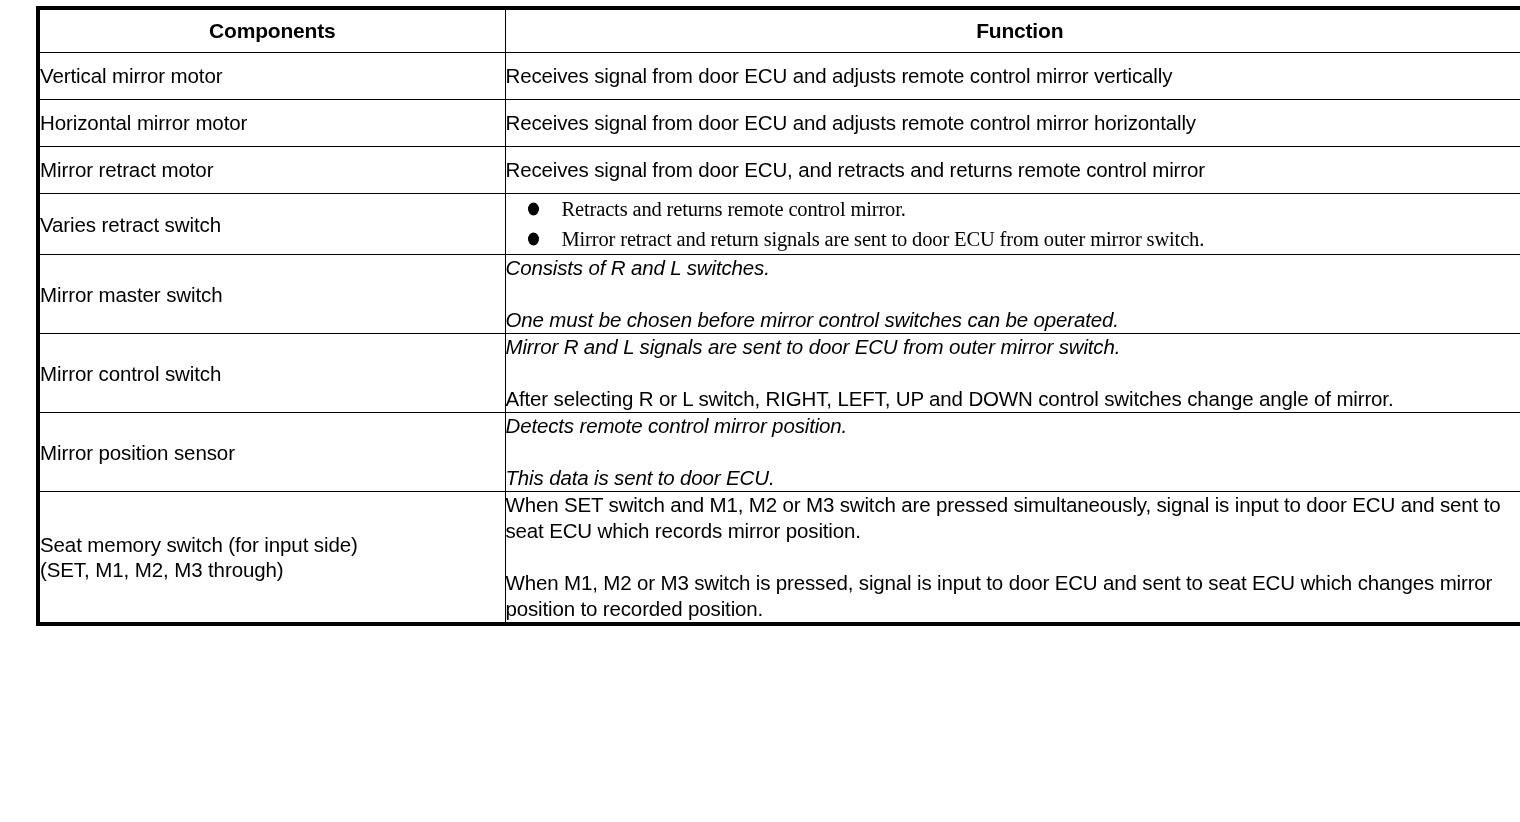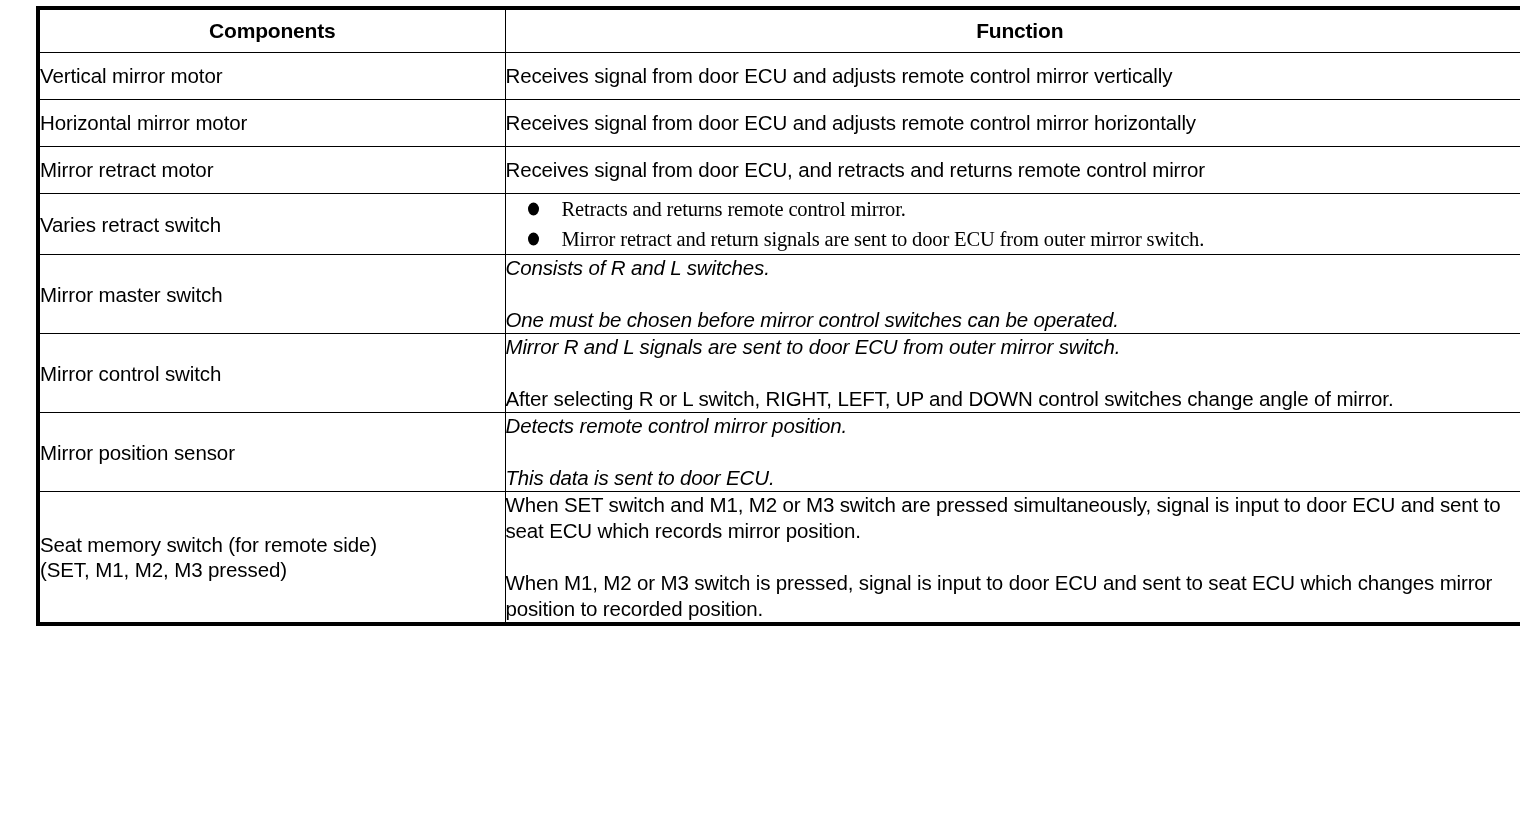--- a/index.html
+++ b/index.html
@@ -192,22 +192,22 @@
       <tr>
         <td class="cell-component">Mirror position sensor</td>
         <td class="cell-function">
           <p class="para nowrap">Detects remote control mirror position.</p>
           <p class="para nowrap">This data is sent to door ECU.</p>
         </td>
       </tr>
 
       <tr>
         <td class="cell-component">
-          <span class="label-line">Seat memory switch (for remote side)</span>
-          <span class="label-line">(SET, M1, M2, M3 pressed)</span>
+          <span class="label-line">Seat memory switch (for input side)</span>
+          <span class="label-line">(SET, M1, M2, M3 through)</span>
         </td>
         <td class="cell-function">
           <p class="para">When SET switch and M1, M2 or M3 switch are pressed simultaneously, signal is input to door ECU and sent to seat ECU which records mirror position.</p>
           <p class="para">When M1, M2 or M3 switch is pressed, signal is input to door ECU and sent to seat ECU which changes mirror position to recorded position.</p>
         </td>
       </tr>
 
     </tbody>
   </table>
 

